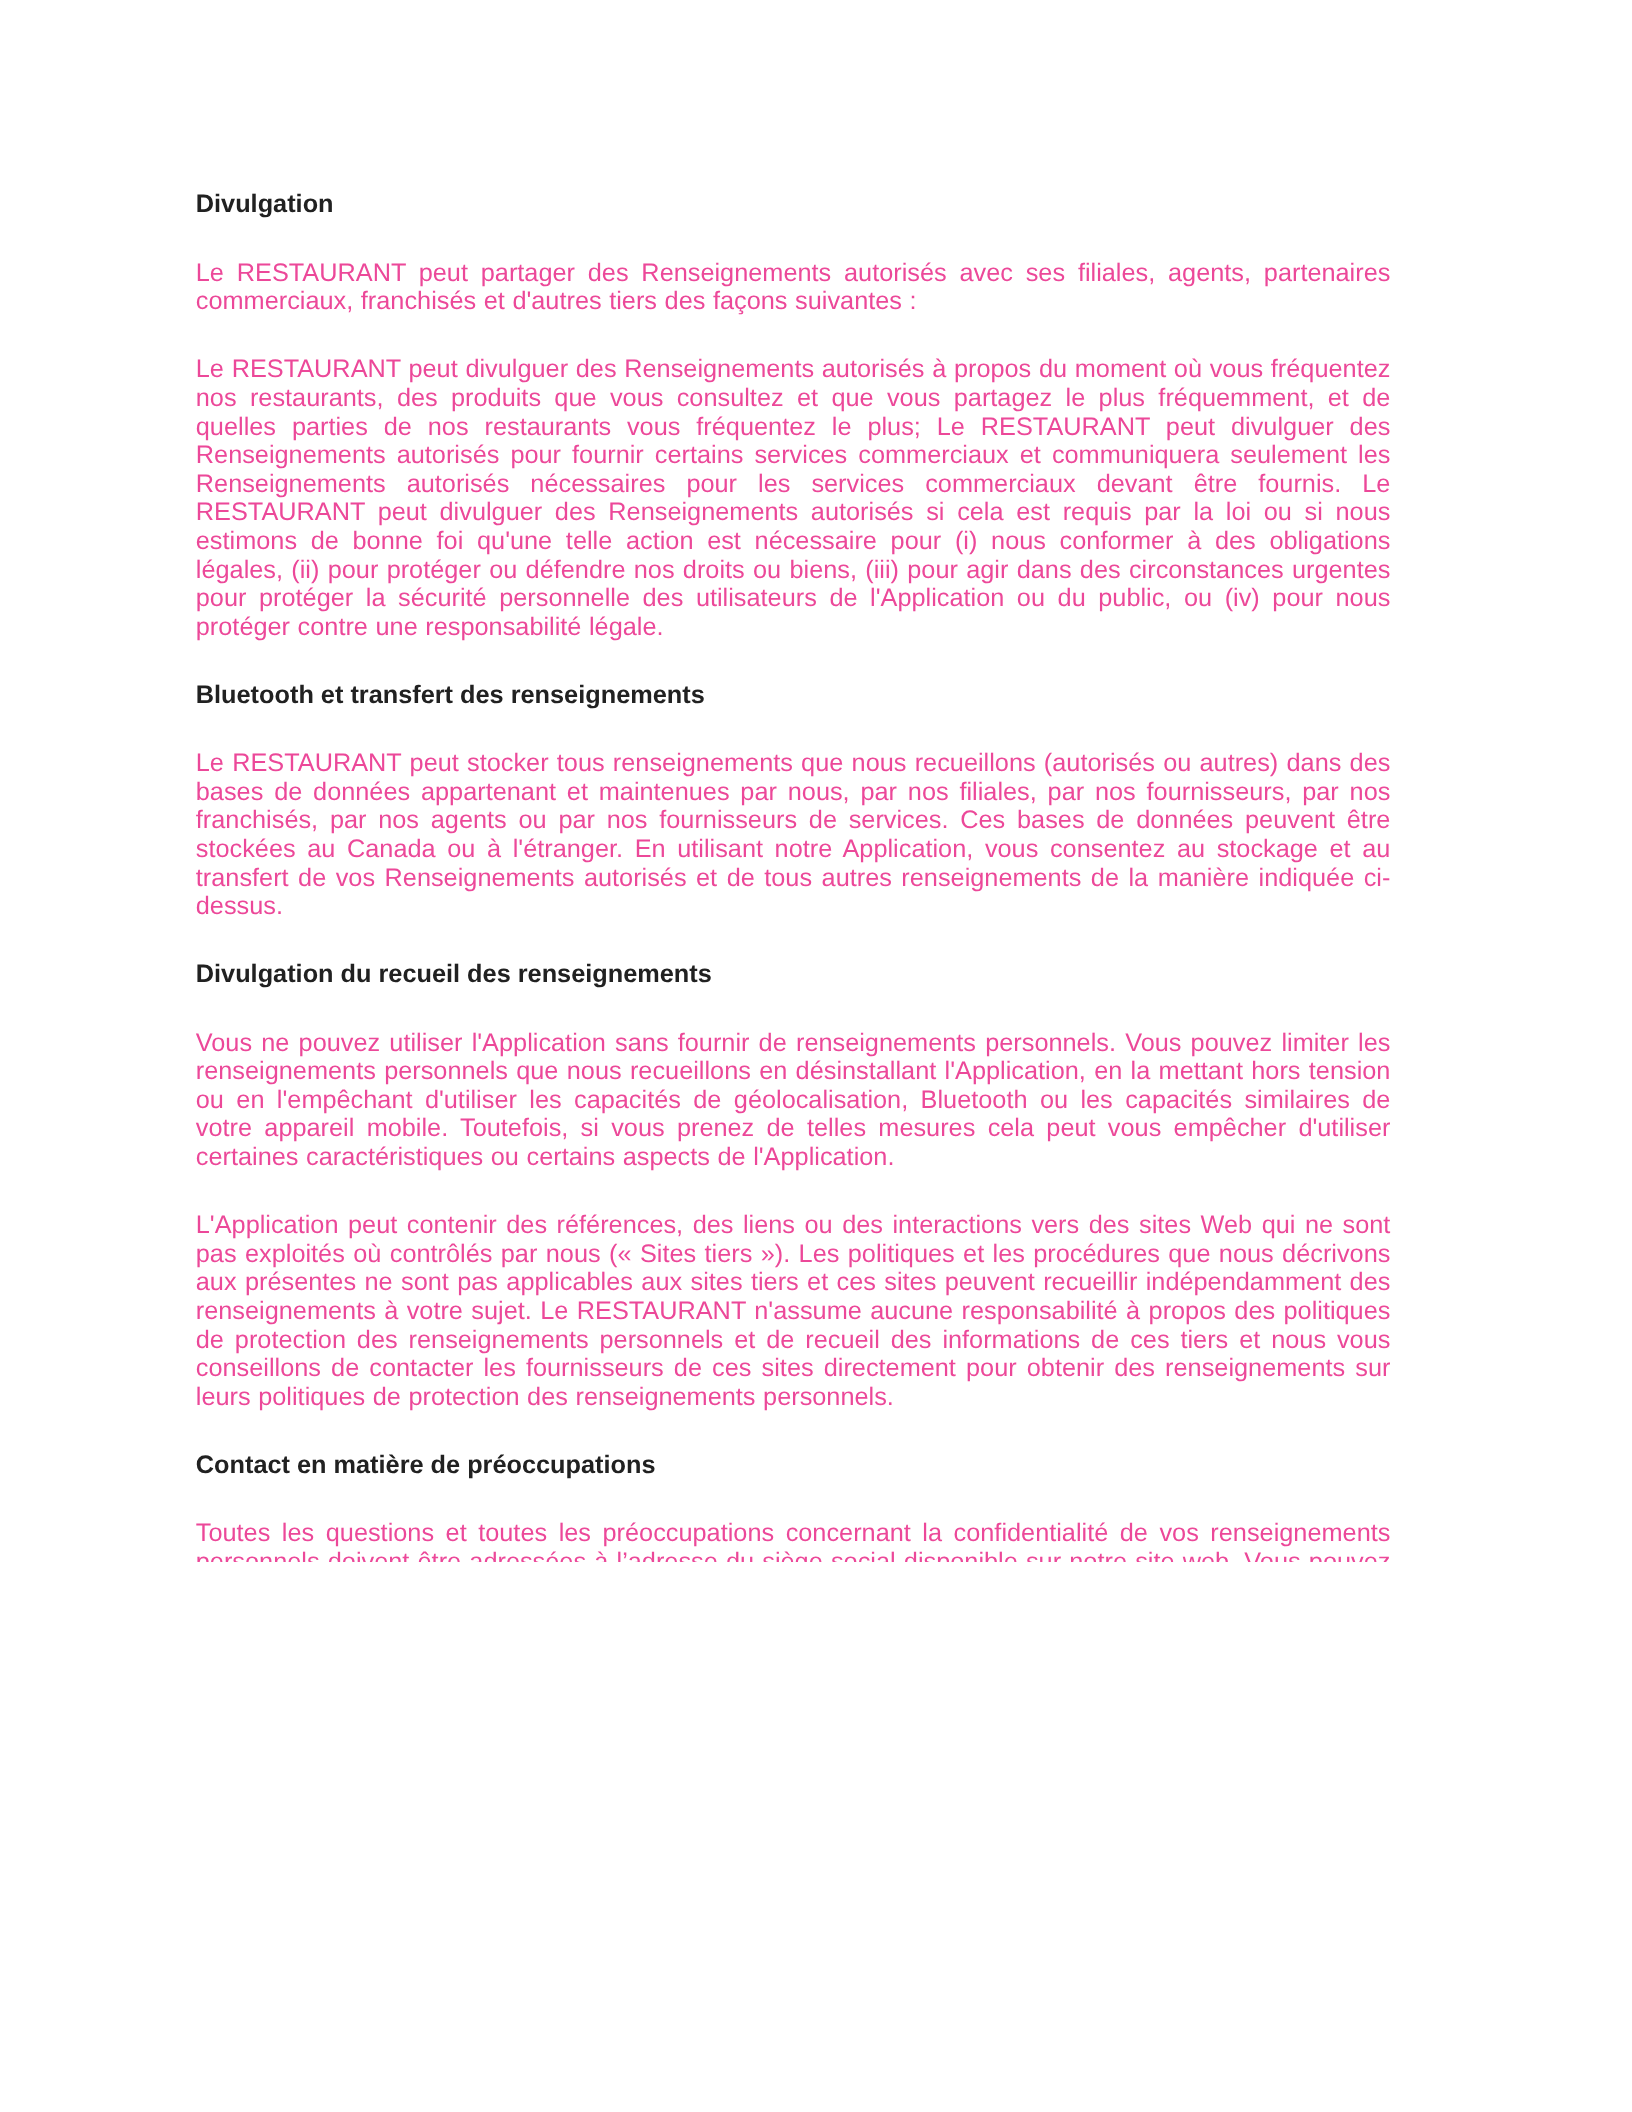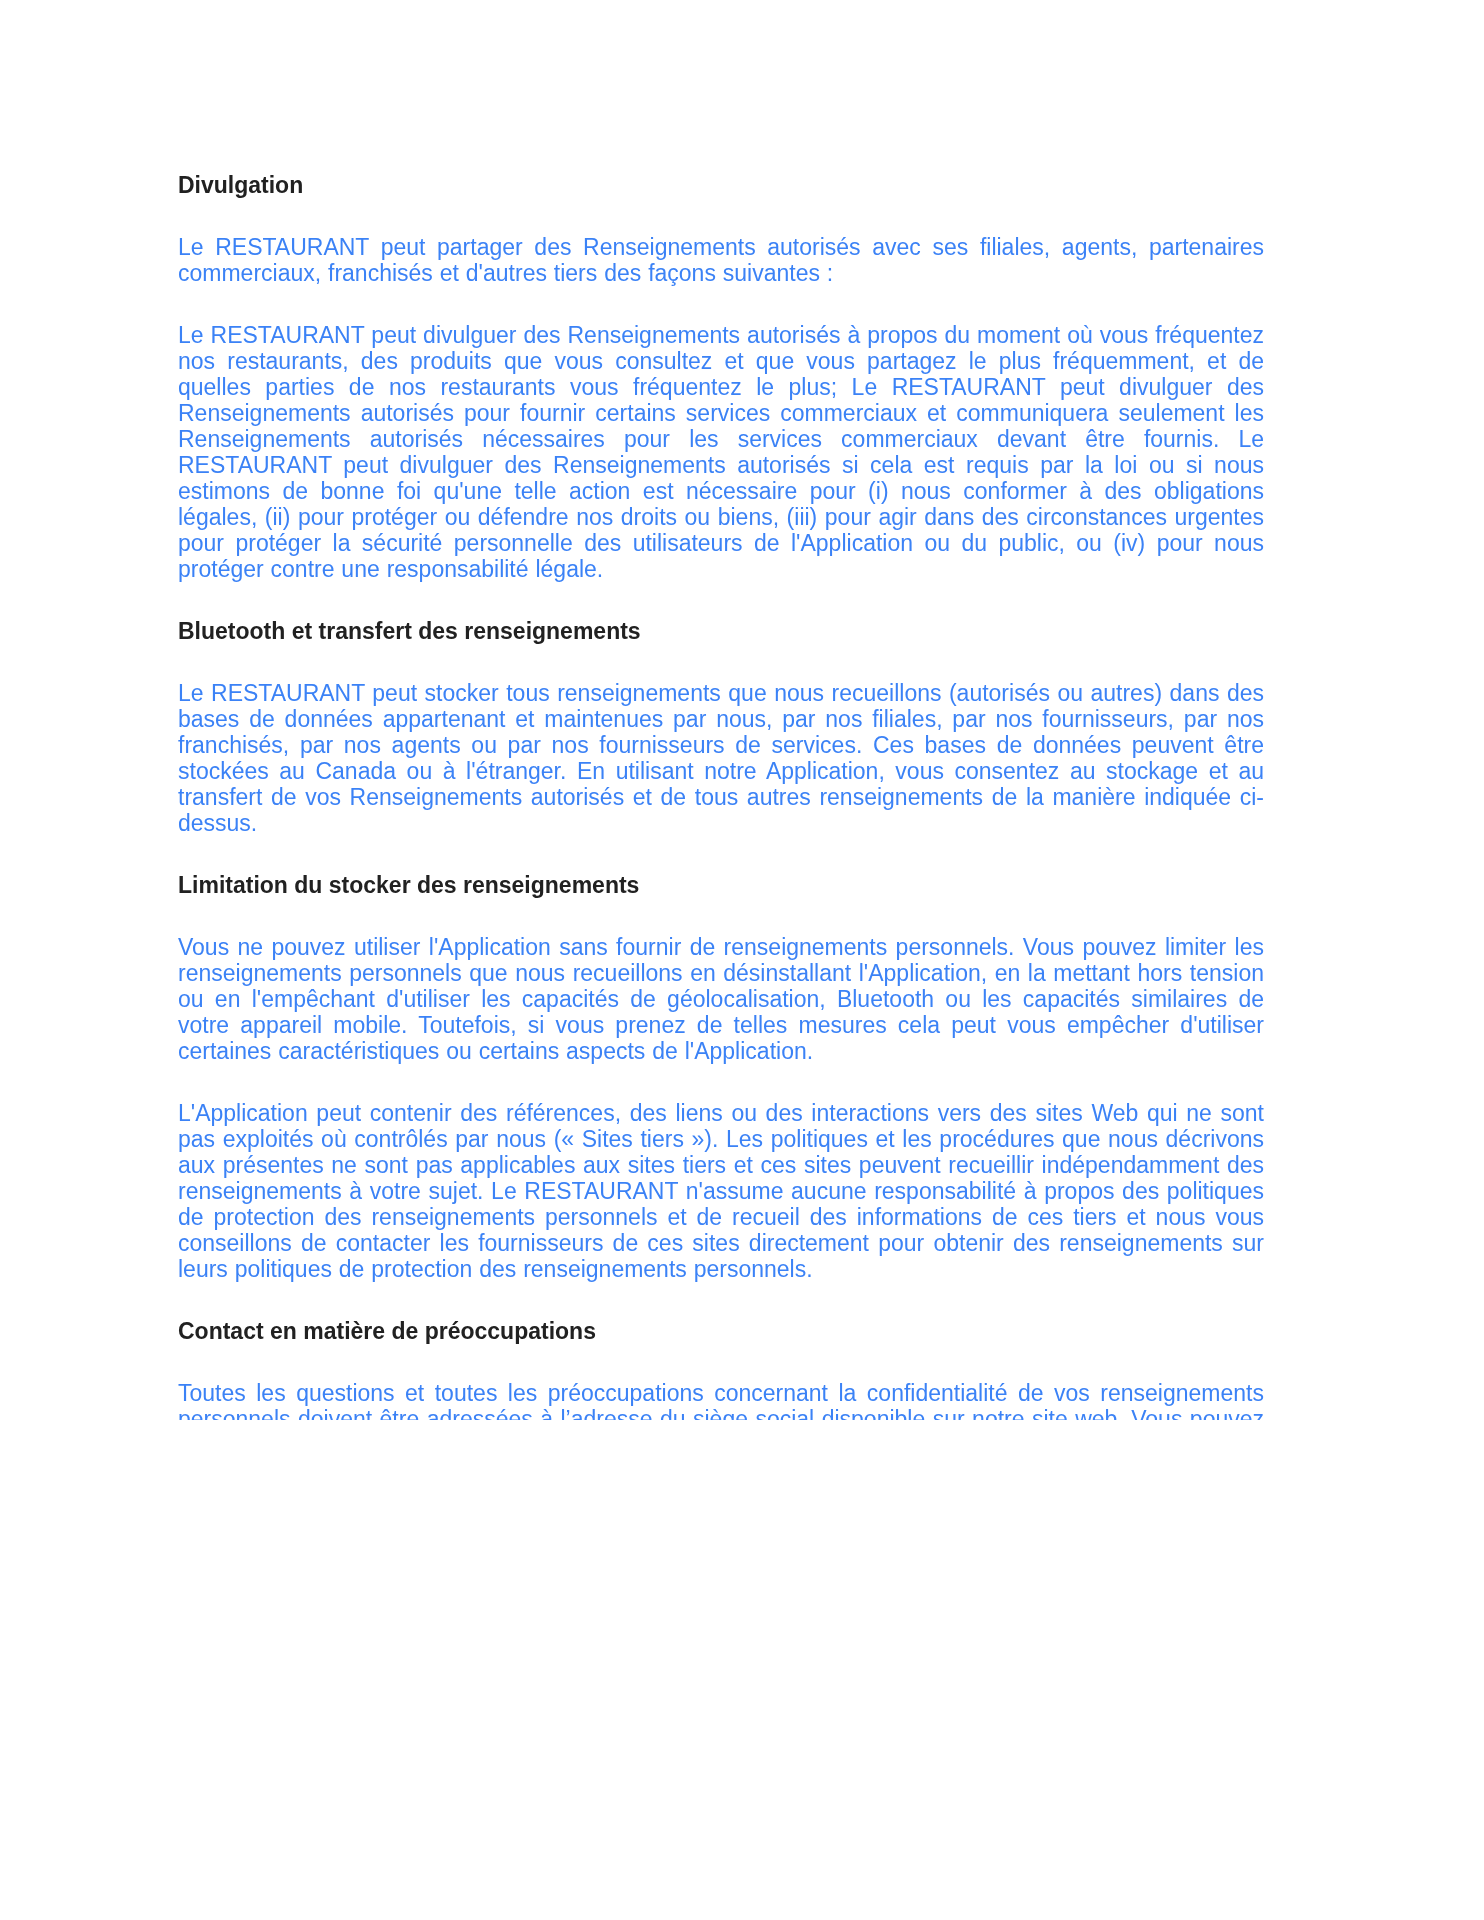--- a/index.html
+++ b/index.html
@@ -24,37 +24,37 @@
     line-height: 26px;
     font-weight: bold;
     margin: 0 0 36px 0;
     color: #212121;
   }
   .doc-paragraph {
     font-size: 23px;
     line-height: 26px;
     margin: 0 0 36px 0;
     text-align: justify;
-    color: #3b82f6;
+    color: #ec4899;
     word-spacing: 0.5px;
   }
 </style>
 </head>
 <body>
 
 <div class="page">
 
   <h2 class="section-heading">Divulgation</h2>
   <p class="doc-paragraph">Le RESTAURANT peut partager des Renseignements autorisés avec ses filiales, agents, partenaires commerciaux, franchisés et d'autres tiers des façons suivantes :</p>
   <p class="doc-paragraph">Le RESTAURANT peut divulguer des Renseignements autorisés à propos du moment où vous fréquentez nos restaurants, des produits que vous consultez et que vous partagez le plus fréquemment, et de quelles parties de nos restaurants vous fréquentez le plus; Le RESTAURANT peut divulguer des Renseignements autorisés pour fournir certains services commerciaux et communiquera seulement les Renseignements autorisés nécessaires pour les services commerciaux devant être fournis. Le RESTAURANT peut divulguer des Renseignements autorisés si cela est requis par la loi ou si nous estimons de bonne foi qu'une telle action est nécessaire pour (i) nous conformer à des obligations légales, (ii) pour protéger ou défendre nos droits ou biens, (iii) pour agir dans des circonstances urgentes pour protéger la sécurité personnelle des utilisateurs de l'Application ou du public, ou (iv) pour nous protéger contre une responsabilité légale.</p>
 
   <h2 class="section-heading">Bluetooth et transfert des renseignements</h2>
   <p class="doc-paragraph">Le RESTAURANT peut stocker tous renseignements que nous recueillons (autorisés ou autres) dans des bases de données appartenant et maintenues par nous, par nos filiales, par nos fournisseurs, par nos franchisés, par nos agents ou par nos fournisseurs de services. Ces bases de données peuvent être stockées au Canada ou à l'étranger. En utilisant notre Application, vous consentez au stockage et au transfert de vos Renseignements autorisés et de tous autres renseignements de la manière indiquée ci-dessus.</p>
 
-  <h2 class="section-heading">Limitation du stocker des renseignements</h2>
+  <h2 class="section-heading">Divulgation du recueil des renseignements</h2>
   <p class="doc-paragraph">Vous ne pouvez utiliser l'Application sans fournir de renseignements personnels. Vous pouvez limiter les renseignements personnels que nous recueillons en désinstallant l'Application, en la mettant hors tension ou en l'empêchant d'utiliser les capacités de géolocalisation, Bluetooth ou les capacités similaires de votre appareil mobile. Toutefois, si vous prenez de telles mesures cela peut vous empêcher d'utiliser certaines caractéristiques ou certains aspects de l'Application.</p>
 
   <p class="doc-paragraph">L'Application peut contenir des références, des liens ou des interactions vers des sites Web qui ne sont pas exploités où contrôlés par nous (« Sites tiers »). Les politiques et les procédures que nous décrivons aux présentes ne sont pas applicables aux sites tiers et ces sites peuvent recueillir indépendamment des renseignements à votre sujet. Le RESTAURANT n'assume aucune responsabilité à propos des politiques de protection des renseignements personnels et de recueil des informations de ces tiers et nous vous conseillons de contacter les fournisseurs de ces sites directement pour obtenir des renseignements sur leurs politiques de protection des renseignements personnels.</p>
 
   <h2 class="section-heading">Contact en matière de préoccupations</h2>
   <p class="doc-paragraph">Toutes les questions et toutes les préoccupations concernant la confidentialité de vos renseignements personnels doivent être adressées à l’adresse du siège social disponible sur notre site web. Vous pouvez aussi nous rejoindre par téléphone au numéro inscrit sur notre site web et ce, cinq (5) jours par semaine du lundi au vendredi, de 8 h 00 à 17 h 00 (HNE).</p>
 
 </div>
 
 </body></html>

